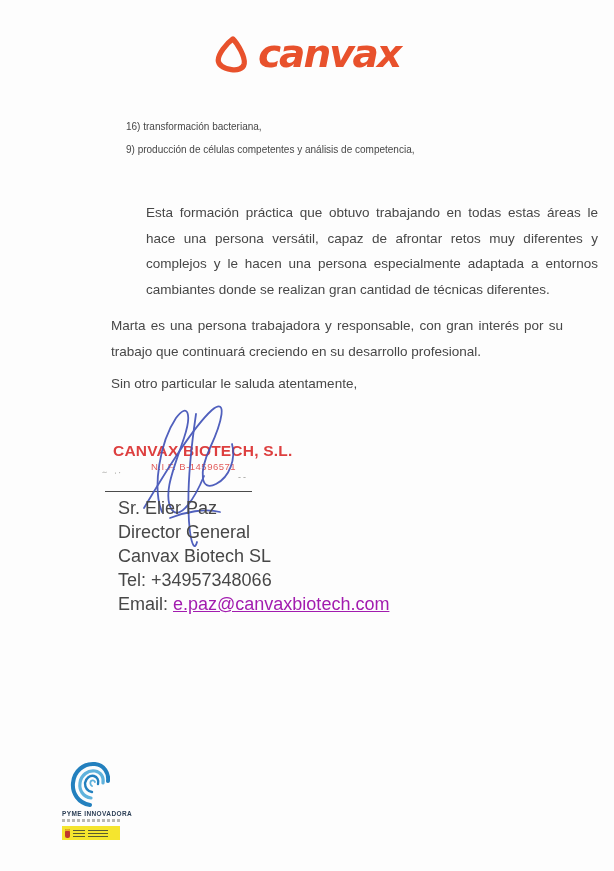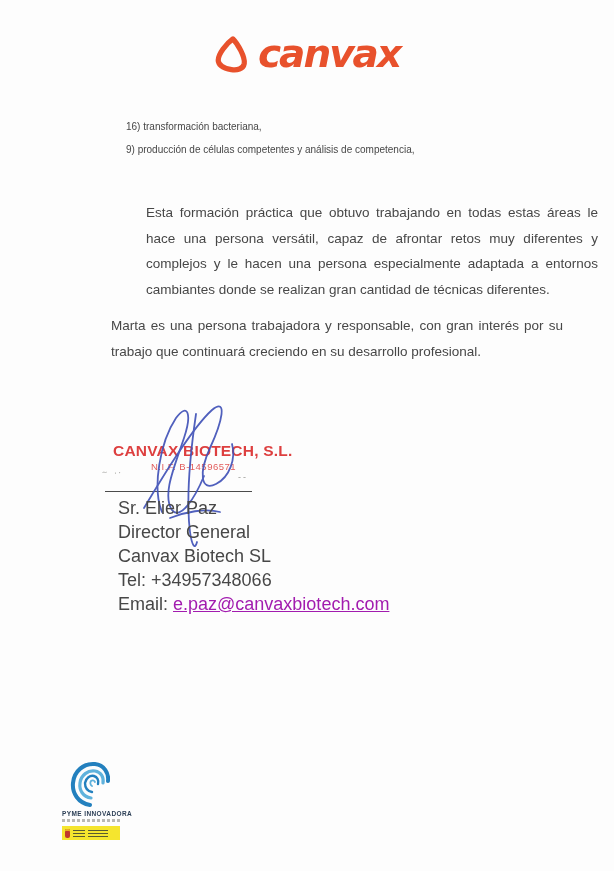--- a/index.html
+++ b/index.html
@@ -64,20 +64,21 @@
     <span class="logo-text">canvax</span>
   </header>
 
   <div class="list">
     <div class="list-item">16) transformación bacteriana,</div>
     <div class="list-item">9) producción de células competentes y análisis de competencia,</div>
   </div>
 
   <p class="para p1">Esta formación práctica que obtuvo trabajando en todas estas áreas le hace una persona versátil, capaz de afrontar retos muy diferentes y complejos y le hacen una persona especialmente adaptada a entornos cambiantes donde se realizan gran cantidad de técnicas diferentes.</p>
   <p class="para p2">Marta es una persona trabajadora y responsable, con gran interés por su trabajo que continuará creciendo en su desarrollo profesional.</p>
+  <p class="para p3">Sin otro particular le saluda atentamente,</p>
 
   <div class="sig-zone">
     <div class="stamp">
       <div class="stamp-company">CANVAX BIOTECH, S.L.</div>
       <div class="stamp-nif">N.I.F. B-14596571</div>
     </div>
     <div class="pencil-mark pm-left">~ ..</div>
     <div class="pencil-mark pm-right">--</div>
     <div class="sig-line"></div>
     <svg class="signature-svg" width="280" height="160" viewBox="0 0 280 160">

